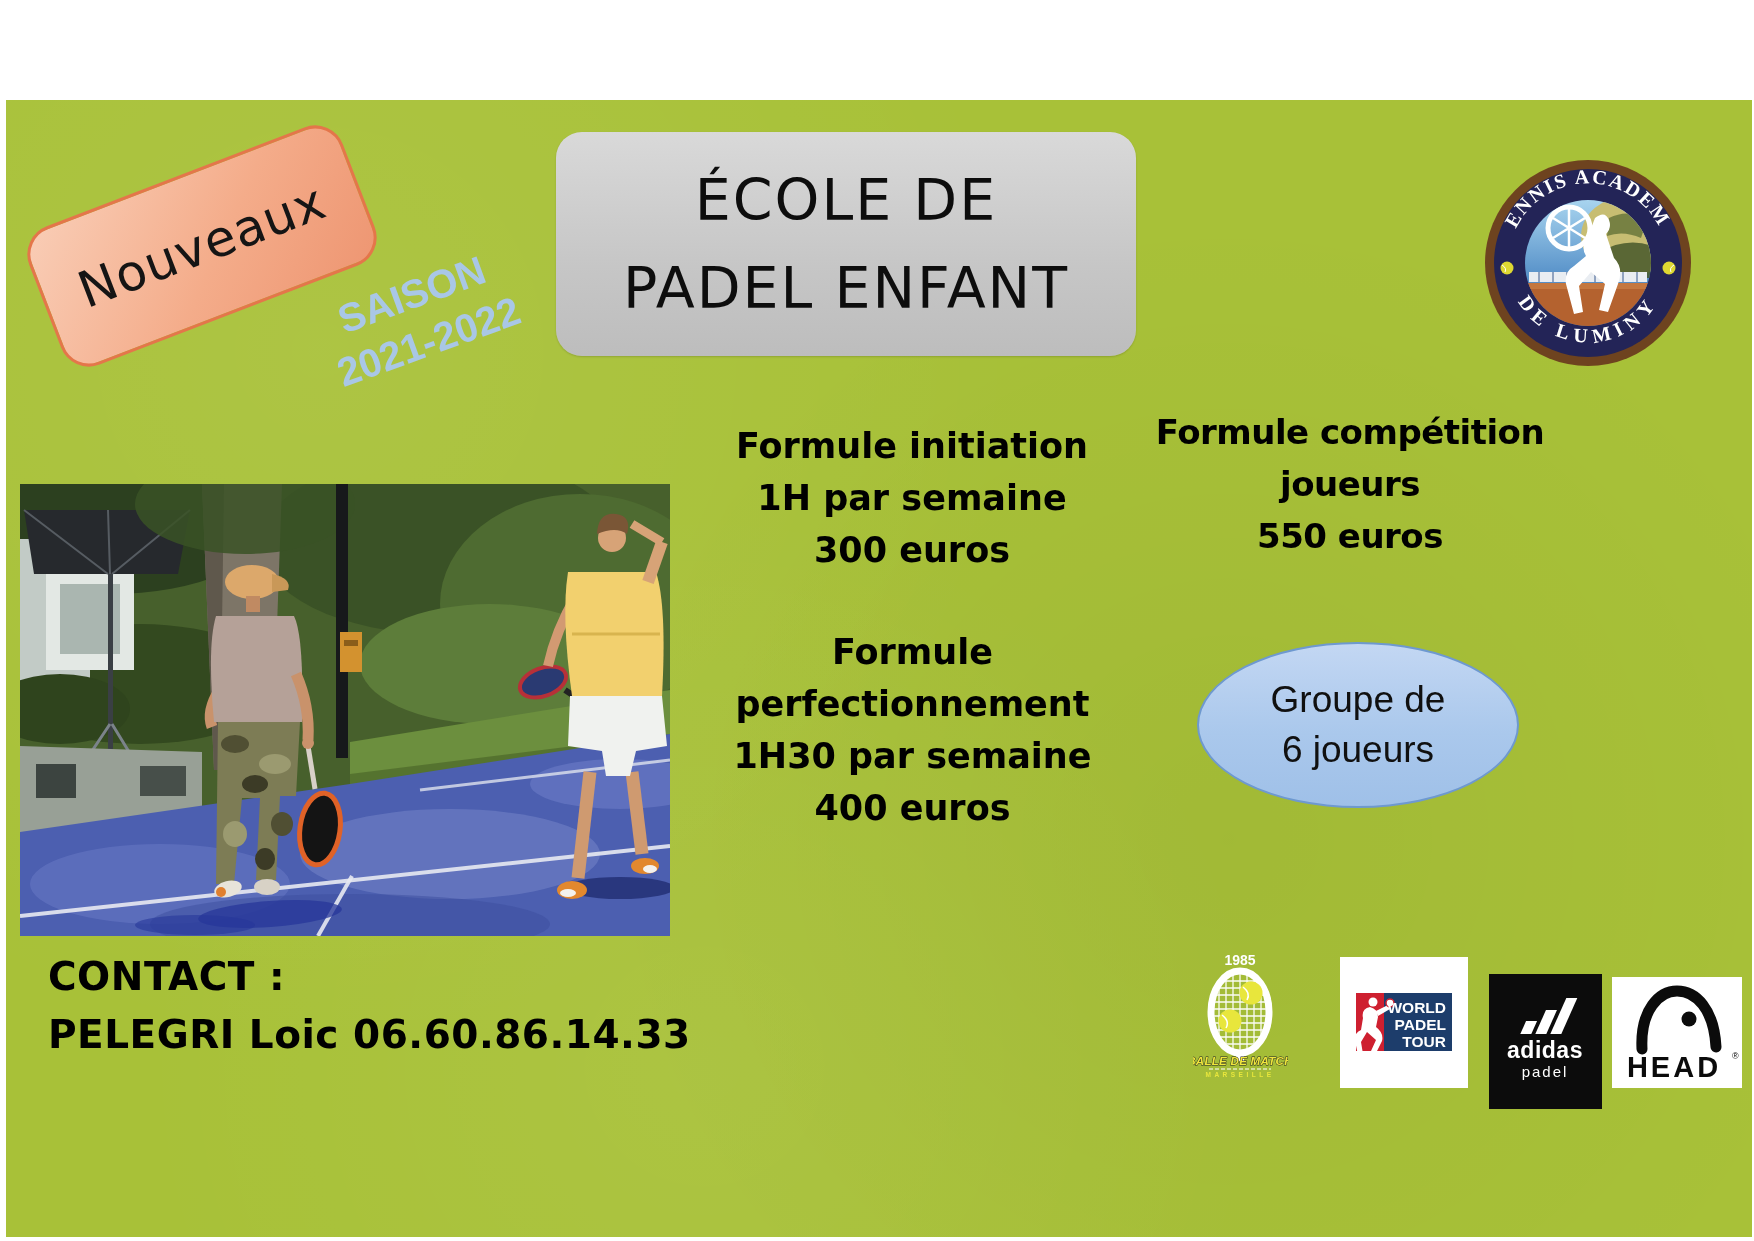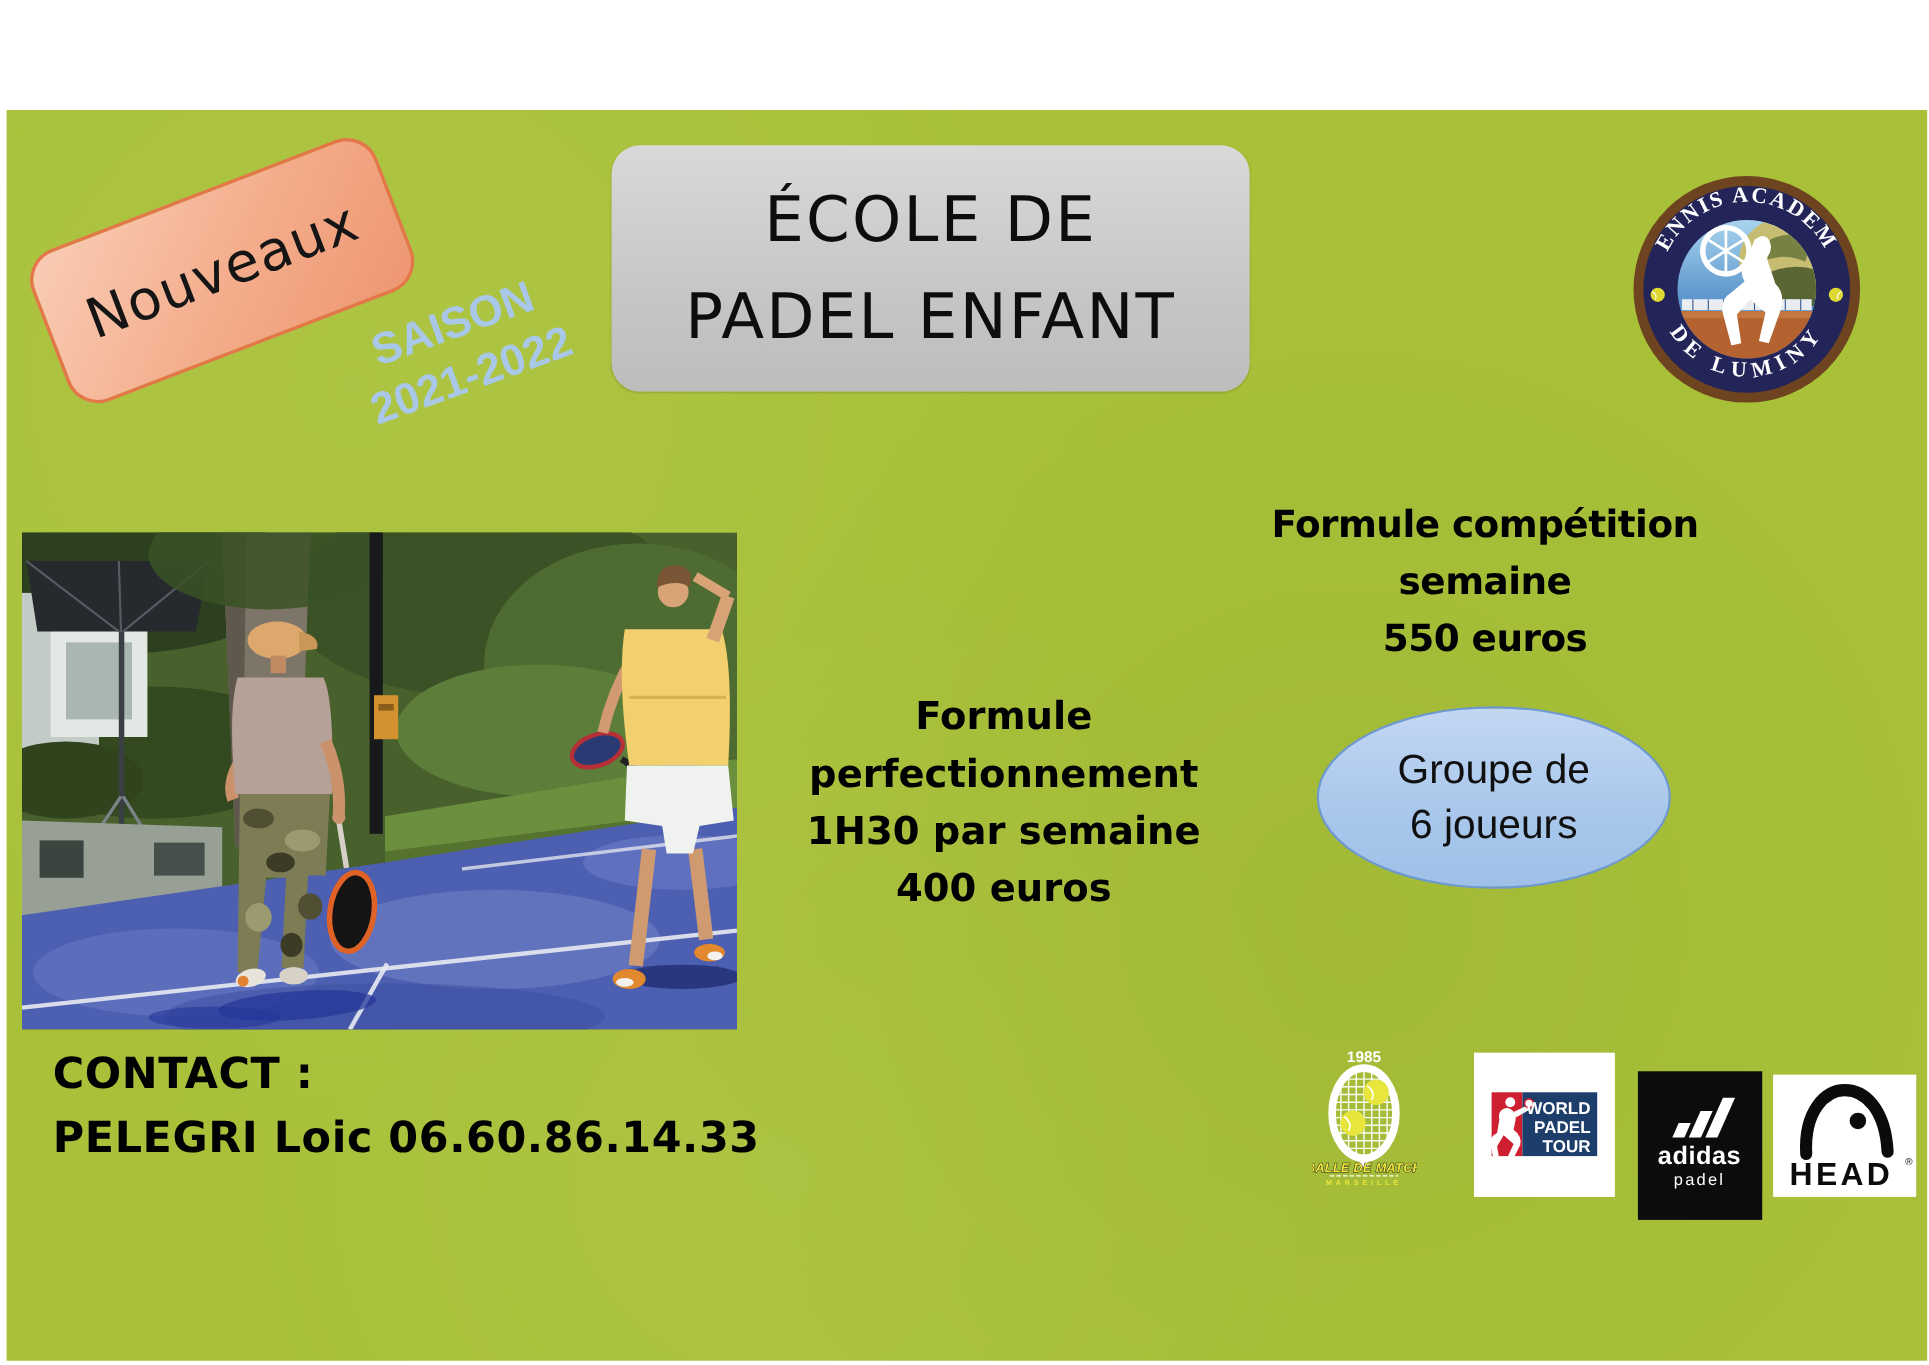--- a/index.html
+++ b/index.html
@@ -24,21 +24,21 @@
   .title-box{position:absolute;left:556px;top:132px;width:580px;height:224px;border-radius:26px;
     background:linear-gradient(180deg,#d9d9d9 0%,#c6c6c6 60%,#bdbdbd 100%);
     box-shadow:0 1px 2px rgba(0,0,0,.15);
     display:flex;flex-direction:column;align-items:center;justify-content:center;}
   .title-box div{font-size:57px;font-weight:400;color:#0d0d0d;letter-spacing:2px;line-height:1.55;}
   
   .offer{position:absolute;text-align:center;color:#000;font-weight:700;}
   .offer div{font-size:35px;line-height:52px;}
   #offer-init{left:697px;top:420px;width:430px;}
   #offer-perf{left:690px;top:626px;width:445px;}
-  #offer-comp{left:1140px;top:406px;width:420px;margin-top:45px;}
+  #offer-comp{left:1140px;top:406px;width:420px;}
   #offer-comp div{font-size:34px;letter-spacing:-0.5px;}
   
   .group-ellipse{position:absolute;left:1197px;top:642px;width:318px;height:162px;border-radius:50%;
     background:linear-gradient(180deg,#c3d7f3 0%,#aac8ec 55%,#9fc0e8 100%);
     border:2px solid #6e99cf;display:flex;flex-direction:column;align-items:center;justify-content:center;
     font-family:Liberation Sans, sans-serif;}
   .group-ellipse div{font-size:37px;color:#101010;line-height:1.35;}
   
   .contact{position:absolute;left:48px;top:948px;color:#000;}
   .contact div{font-size:39px;font-weight:600;line-height:58px;letter-spacing:0.5px;}
@@ -205,29 +205,34 @@
         <path d="M577,50 Q578,28 596,30 Q612,32 607,50 Q596,42 577,50 Z" fill="#7a5636"></path>
         <path d="M550,212 L642,212 L647,262 L616,267 L610,292 L586,292 L582,267 L548,262 Z" fill="#f0f2ef"></path>
         <ellipse cx="552" cy="406" rx="15" ry="9" fill="#e2882e"></ellipse>
           <ellipse cx="548" cy="409" rx="8" ry="4" fill="#f4f2ee"></ellipse>
         <ellipse cx="625" cy="382" rx="14" ry="8" fill="#e2882e"></ellipse>
           <ellipse cx="630" cy="385" rx="7" ry="4" fill="#f4f2ee"></ellipse>
       </g>
     </svg>
   </div>
 
+  <div class="offer" id="offer-init">
+    <div>Formule initiation</div>
+    <div>1H par semaine</div>
+    <div>300 euros</div>
+  </div>
   <div class="offer" id="offer-perf">
     <div>Formule</div>
     <div>perfectionnement</div>
     <div>1H30 par semaine</div>
     <div>400 euros</div>
   </div>
   <div class="offer" id="offer-comp">
     <div>Formule compétition</div>
-    <div>semaine</div>
+    <div>joueurs</div>
     <div>550 euros</div>
   </div>
 
   <div class="group-ellipse">
     <div>Groupe de</div>
     <div>6 joueurs</div>
   </div>
 
   <div class="contact">
     <div>CONTACT :</div>

